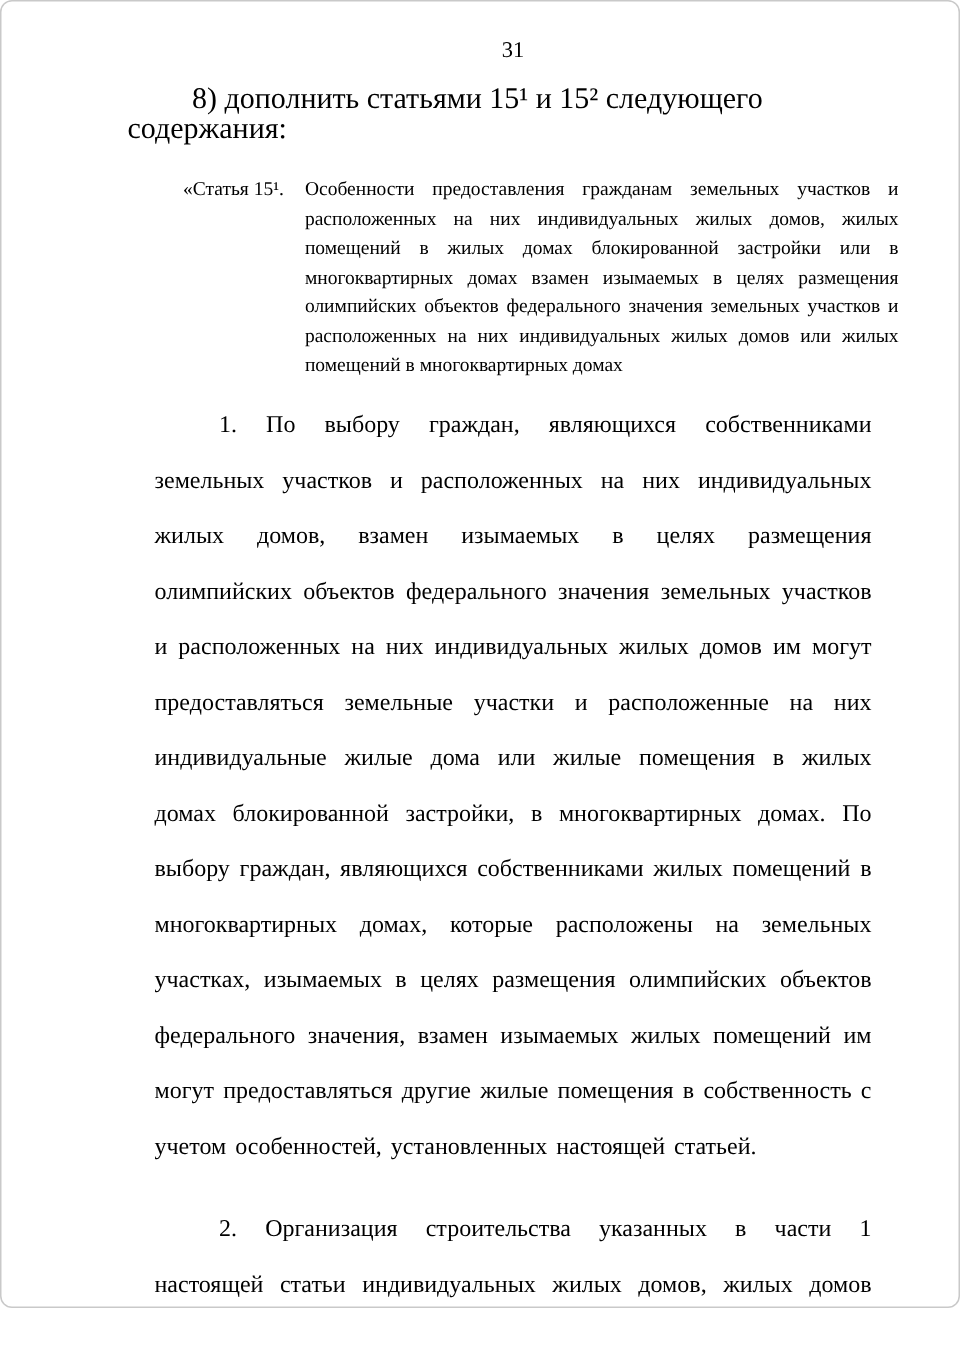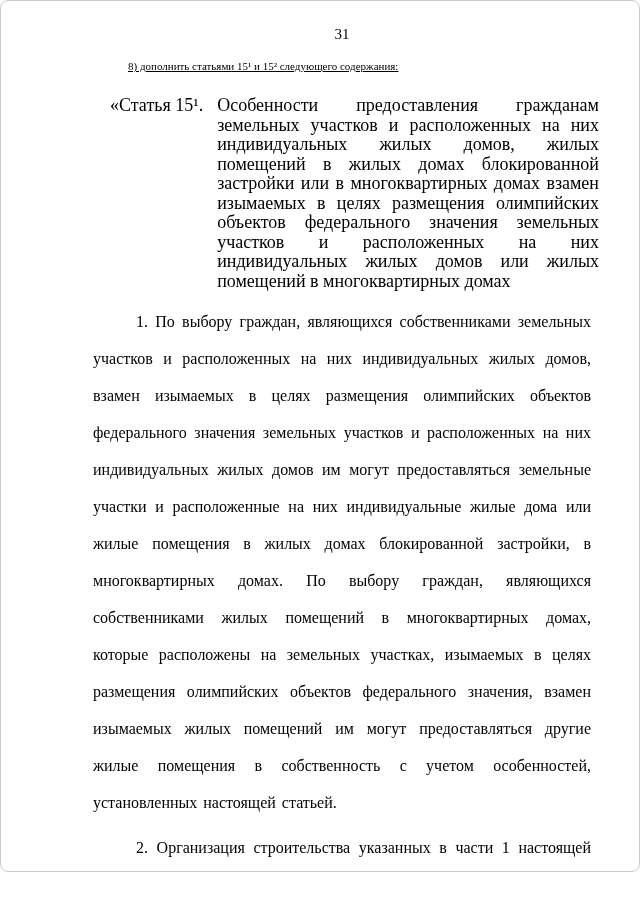--- a/index.html
+++ b/index.html
@@ -22,43 +22,42 @@
   .content {
     padding: 24px 40px 0 84px; 
   }
   .page-number {
     text-align: center;
     font-size: 15px;
     line-height: 19px;
   }
   .amendment-clause {
     margin: 12px 0 0 0;
-    font-size: 11px;
+    font-size: 20px;
     line-height: 20px;
     text-indent: 43px;
-    text-decoration: underline;
   }
   .article-head {
     display: flex;
-    margin: 20px 0 0 25px;
-    font-size: 18px;
+    margin: 20px 0 0 37px;
+    font-size: 13px;
     line-height: 19.5px;
   }
   .article-label {
     flex: 0 0 auto;
     padding-right: 14px;
     white-space: nowrap;
   }
   .article-title {
     flex: 1 1 auto;
     font-weight: normal;
     text-align: justify;
   }
   .para {
-    margin: 8px;
+    margin: 18px;
     font-size: 16px;
     line-height: 37px;
     text-align: justify;
     text-indent: 43px;
     word-spacing: 2px;
   }
   .para.first {
     margin-top: 12px;
   }
   

